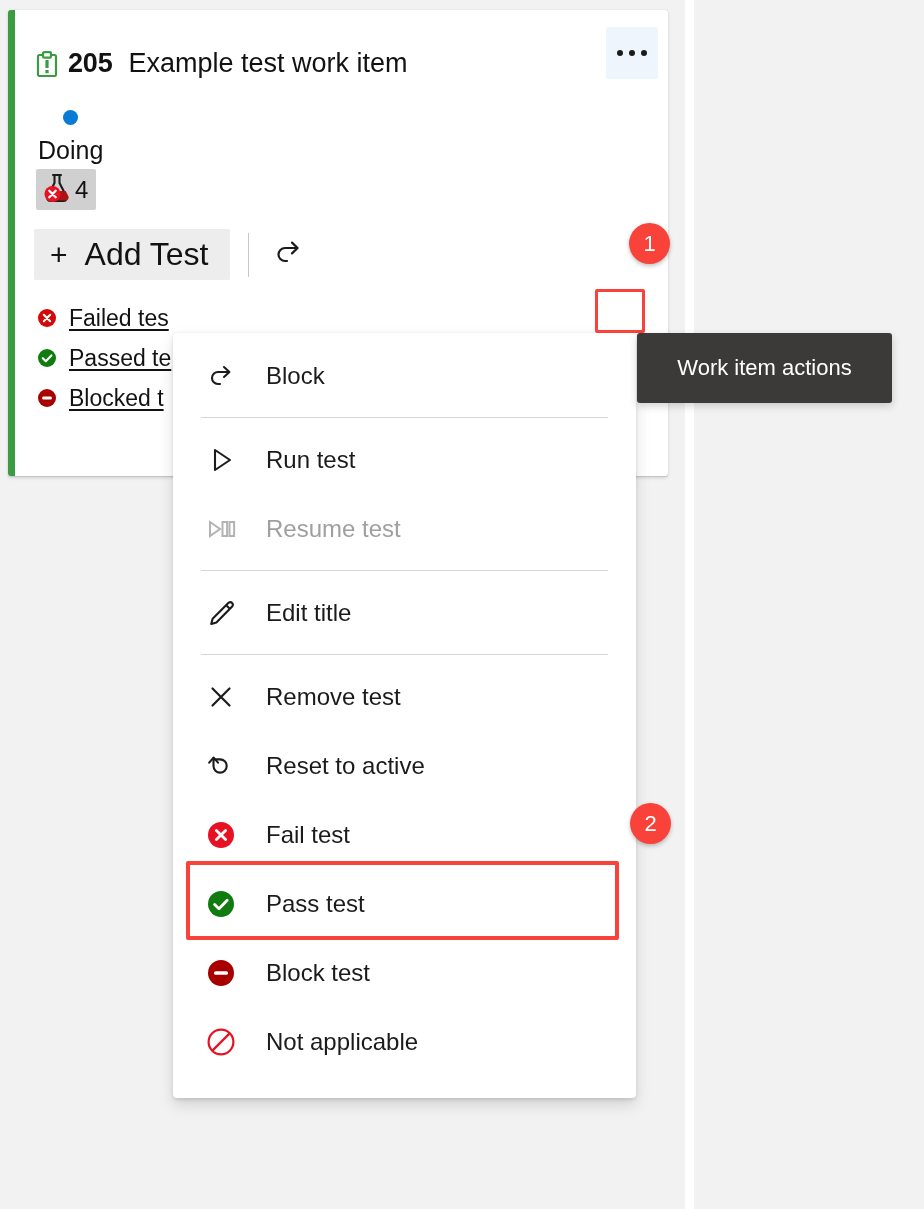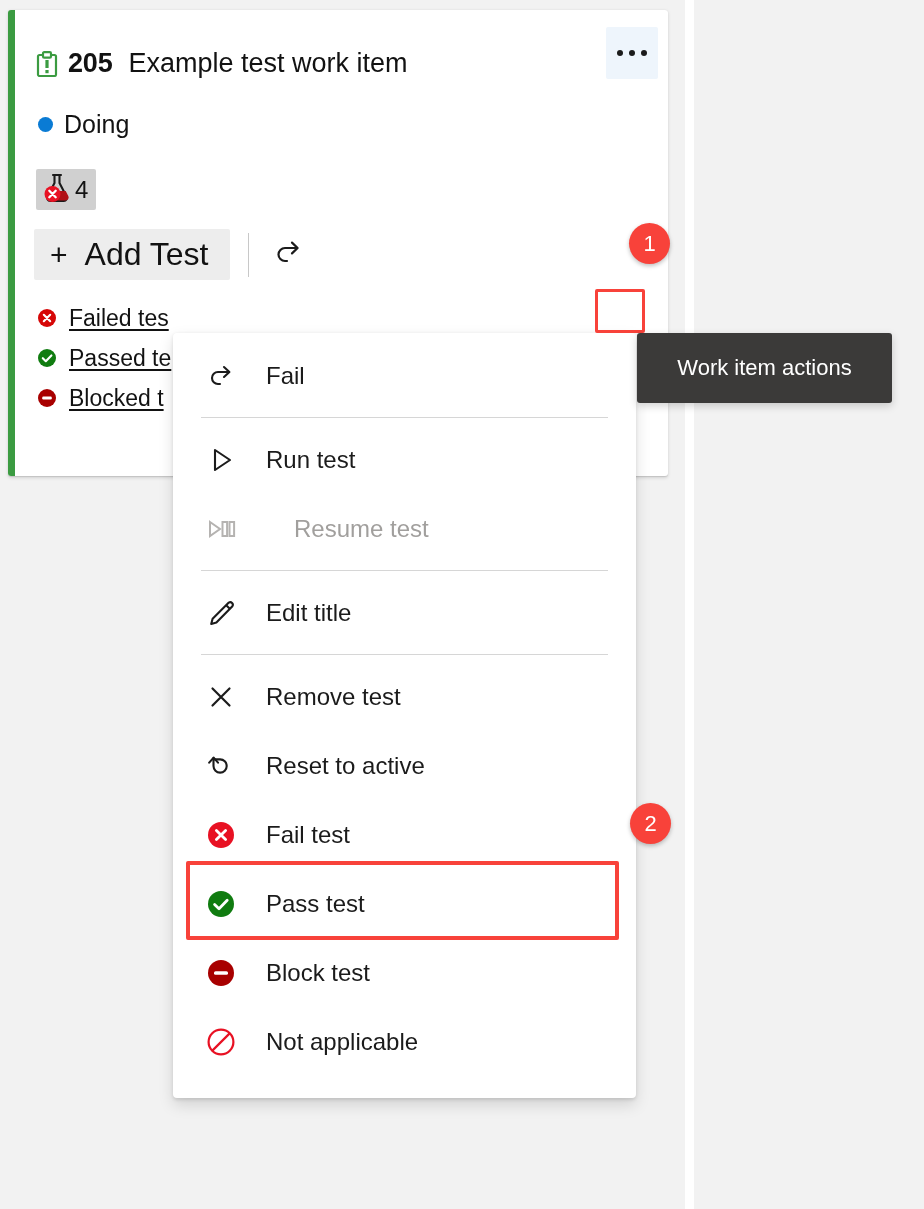--- a/index.html
+++ b/index.html
@@ -94,20 +94,21 @@
     white-space: nowrap;
   }
 
   
   .state-row {
     position: absolute;
     left: 30px; top: 100px;
     display: flex;
     align-items: center;
     gap: 11px;
+    flex-direction: column;
   }
   .state-dot {
     width: 15px; height: 15px;
     border-radius: 50%;
     background: #0a7bd4;
     flex: none;
   }
   .state-label {
     font-size: 25px;
     color: #121212;
@@ -268,21 +269,21 @@
     margin-right: 25px;
     display: flex;
     align-items: center;
     justify-content: center;
   }
   .mi-label {
     font-size: 24px;
     color: #1b1b1b;
     white-space: nowrap;
   }
-  .mi.disabled .mi-label { color: #a19f9d; margin-left: 28px; }
+  .mi.disabled .mi-label { color: #a19f9d; }
   .mi-sep {
     height: 1px;
     background: #d6d6d6;
     margin: 7px 28px 7px 28px;
   }
 
   
   .hl-pass {
     position: absolute;
     left: 186px; top: 861px;
@@ -396,21 +397,21 @@
 
   <div class="ctx-menu">
 
     <div class="mi">
       <span class="mi-icon">
         <svg viewBox="0 0 30 30" width="30" height="30">
           <path d="M23 11 H12 a6 6 0 0 0 0 12 h2" fill="none" stroke="#1b1b1b" stroke-width="2.1" stroke-linecap="round"></path>
           <path d="M18 6 L23.4 11 L18 16" fill="none" stroke="#1b1b1b" stroke-width="2.1" stroke-linecap="round" stroke-linejoin="round"></path>
         </svg>
       </span>
-      <span class="mi-label">Fail</span>
+      <span class="mi-label">Block</span>
     </div>
 
     <div class="mi-sep"></div>
 
     <div class="mi">
       <span class="mi-icon">
         <svg viewBox="0 0 30 30" width="30" height="30">
           <path d="M9 5 L24 15 L9 25 Z" fill="none" stroke="#1b1b1b" stroke-width="2.1" stroke-linejoin="round"></path>
         </svg>
       </span>

